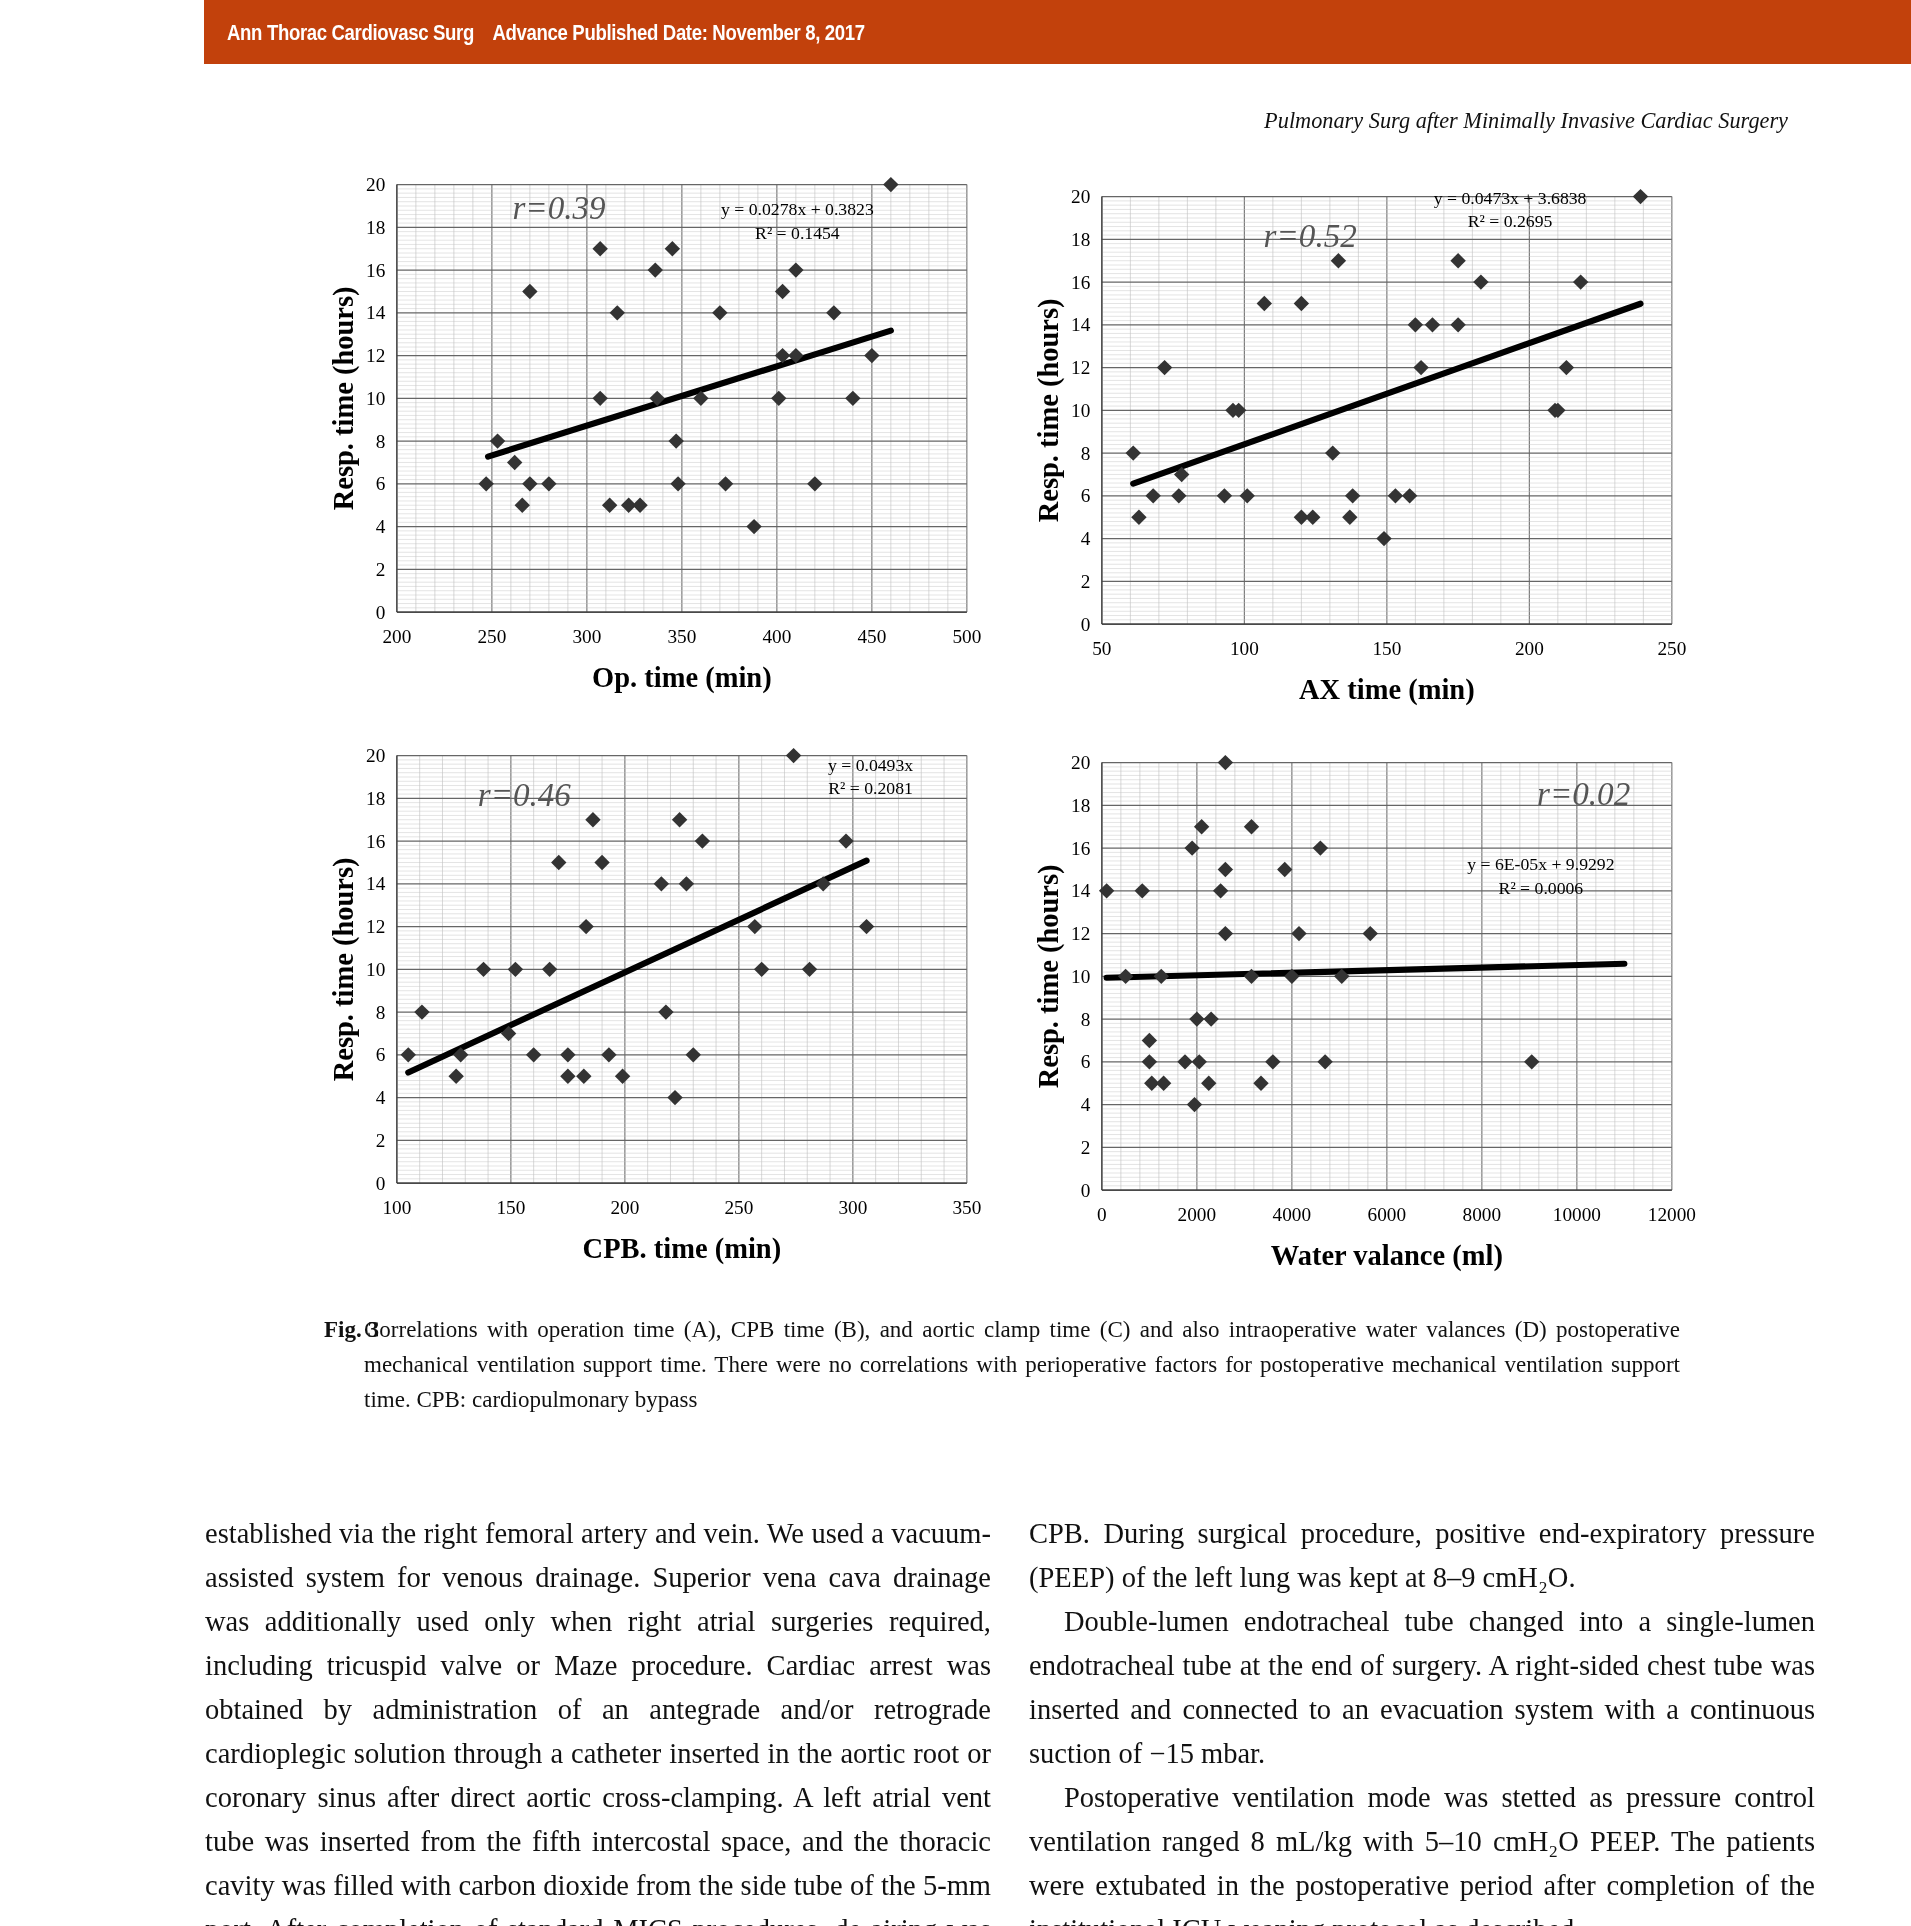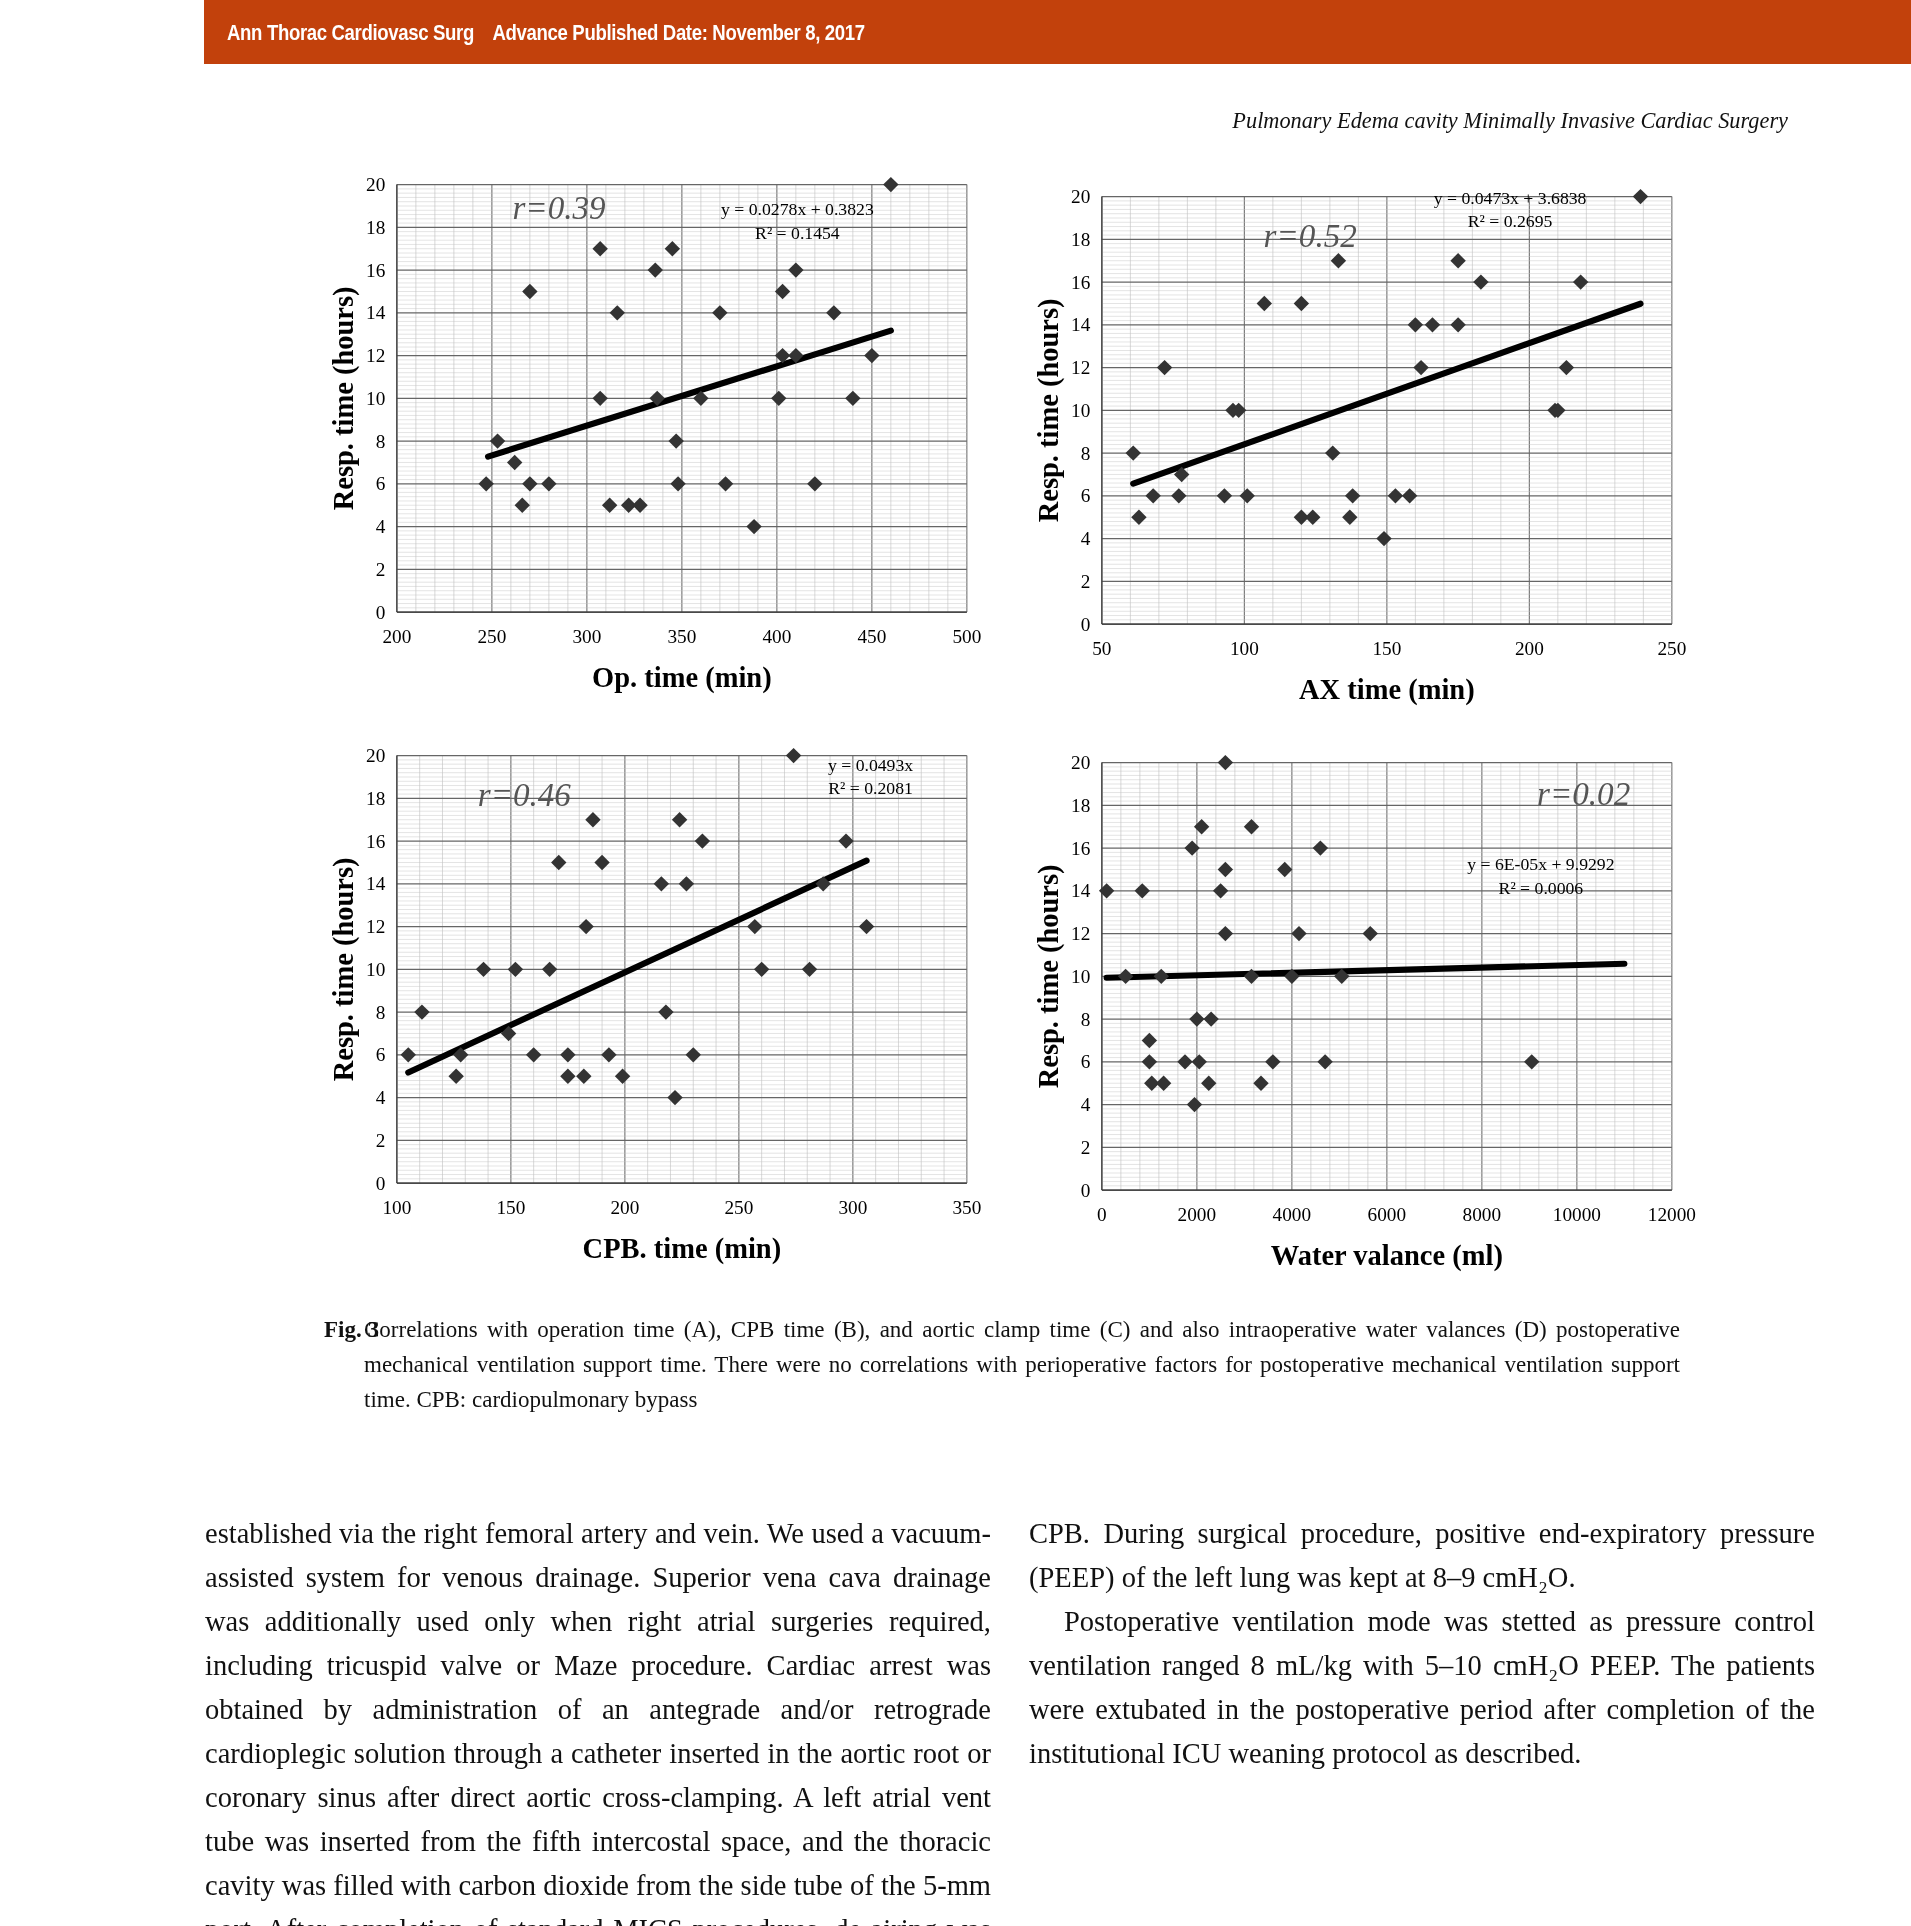--- a/index.html
+++ b/index.html
@@ -17,21 +17,21 @@
   .col p.ind { text-indent: 35px; }
   .col-left { left: 205px; }
   .col-right { left: 1029px; }
 </style>
 </head>
 <body>
 
 <div class="topbar">
   <span class="topbar-text">Ann Thorac Cardiovasc Surg    Advance Published Date: November 8, 2017</span>
 </div>
-<div class="running-head">Pulmonary Edema cavity Minimally Invasive Cardiac Surgery</div>
+<div class="running-head">Pulmonary Surg after Minimally Invasive Cardiac Surgery</div>
 
 <div class="chart" id="chart-0" style="left:316px; top:169px;"><svg width="647" height="555" viewBox="0 0 1680 1440">
       <g>
         <line x1="210" y1="40" x2="210" y2="1150" stroke="#777" stroke-width="3"></line>
         <line x1="259.3333333333333" y1="40" x2="259.3333333333333" y2="1150" stroke="#bbb" stroke-width="1.5"></line>
         <line x1="308.6666666666667" y1="40" x2="308.6666666666667" y2="1150" stroke="#bbb" stroke-width="1.5"></line>
         <line x1="358" y1="40" x2="358" y2="1150" stroke="#bbb" stroke-width="1.5"></line>
         <line x1="407.33333333333337" y1="40" x2="407.33333333333337" y2="1150" stroke="#bbb" stroke-width="1.5"></line>
         <line x1="456.66666666666663" y1="40" x2="456.66666666666663" y2="1150" stroke="#777" stroke-width="3"></line>
         <line x1="506" y1="40" x2="506" y2="1150" stroke="#bbb" stroke-width="1.5"></line>
@@ -788,15 +788,16 @@
 <div class="caption">
   <span class="lab">Fig. 3</span>
   <span class="txt">Correlations with operation time (A), CPB time (B), and aortic clamp time (C) and also intraoperative water valances (D) postoperative mechanical ventilation support time. There were no correlations with perioperative factors for postoperative mechanical ventilation support time. CPB: cardiopulmonary bypass</span>
 </div>
 
 <div class="col col-left" id="col-left">
     <p class="">established via the right femoral artery and vein. We used a vacuum-assisted system for venous drainage. Superior vena cava drainage was additionally used only when right atrial surgeries required, including tricuspid valve or Maze procedure. Cardiac arrest was obtained by administration of an antegrade and/or retrograde cardioplegic solution through a catheter inserted in the aortic root or coronary sinus after direct aortic cross-clamping. A left atrial vent tube was inserted from the fifth intercostal space, and the thoracic cavity was filled with carbon dioxide from the side tube of the 5-mm port. After completion of standard MICS procedures, de-airing was established by the aortic root and left atrial vent.</p>
   </div>
 <div class="col col-right" id="col-right">
     <p class="">CPB. During surgical procedure, positive end-expiratory pressure (PEEP) of the left lung was kept at 8–9 cmH₂O.</p>
+    <p class="ind">Double-lumen endotracheal tube changed into a single-lumen endotracheal tube at the end of surgery. A right-sided chest tube was inserted and connected to an evacuation system with a continuous suction of −15 mbar.</p>
     <p class="ind">Postoperative ventilation mode was stetted as pressure control ventilation ranged 8 mL/kg with 5–10 cmH₂O PEEP. The patients were extubated in the postoperative period after completion of the institutional ICU weaning protocol as described.</p>
   </div>
 
 
 </body></html>

